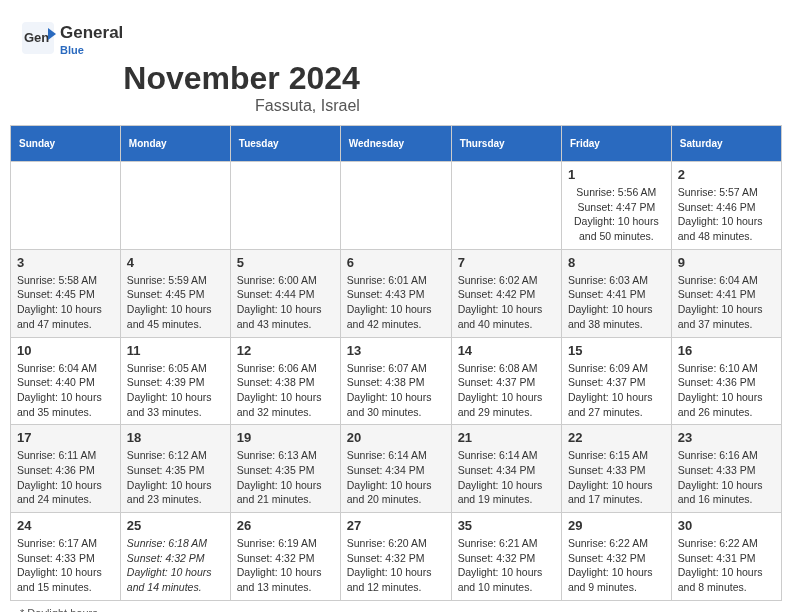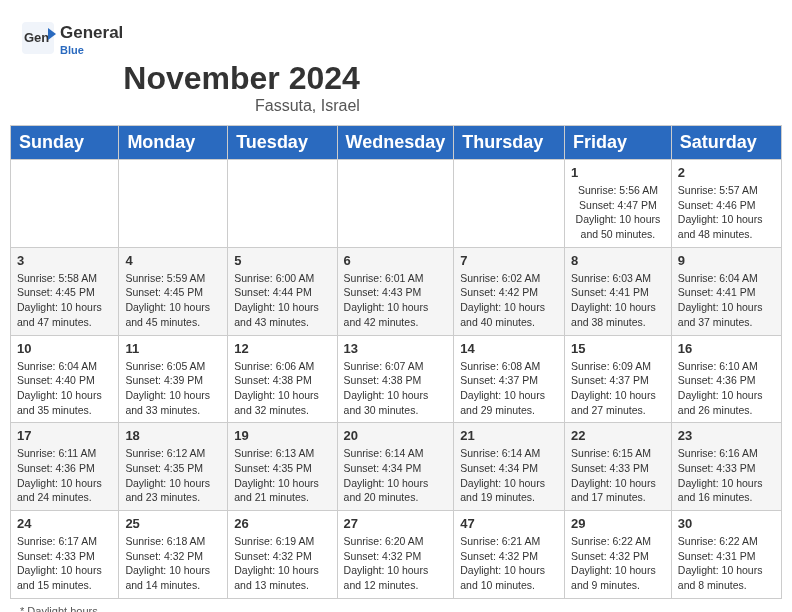--- a/index.html
+++ b/index.html
@@ -35,22 +35,22 @@
     }
     .calendar-table {
       width: 100%;
       border-collapse: collapse;
       margin-top: 5px;
     }
     .calendar-table th {
       background-color: #2a6abf;
       color: #fff;
       text-align: left;
-      padding: 6px 8px;
-      font-size: 18px;
+      padding: 12px 8px;
+      font-size: 10px;
       border: 1px solid #ccc;
     }
     .calendar-table td {
       border: 1px solid #ccc;
       vertical-align: top;
       padding: 5px 6px;
       width: 113px;
       min-height: 80px;
       font-size: 11px;
       color: #333;
@@ -294,41 +294,41 @@
       <tr>
         <td>
           <span class="day-number">24</span>
           <div class="day-info" style="white-space: pre-line;">Sunrise: 6:17 AM
 Sunset: 4:33 PM
 Daylight: 10 hours
 and 15 minutes.</div>
         </td>
         <td>
           <span class="day-number">25</span>
-          <div class="day-info" style="white-space: pre-line;">Sunrise: 6:18 AM
+          <div class="day-info" style="white-space: pre-line; font-style: italic;">Sunrise: 6:18 AM
 Sunset: 4:32 PM
 Daylight: 10 hours
 and 14 minutes.</div>
         </td>
         <td>
           <span class="day-number">26</span>
           <div class="day-info" style="white-space: pre-line;">Sunrise: 6:19 AM
 Sunset: 4:32 PM
 Daylight: 10 hours
 and 13 minutes.</div>
         </td>
         <td>
           <span class="day-number">27</span>
           <div class="day-info" style="white-space: pre-line;">Sunrise: 6:20 AM
 Sunset: 4:32 PM
 Daylight: 10 hours
 and 12 minutes.</div>
         </td>
         <td>
-          <span class="day-number">47</span>
+          <span class="day-number">35</span>
           <div class="day-info" style="white-space: pre-line;">Sunrise: 6:21 AM
 Sunset: 4:32 PM
 Daylight: 10 hours
 and 10 minutes.</div>
         </td>
         <td>
           <span class="day-number">29</span>
           <div class="day-info" style="white-space: pre-line;">Sunrise: 6:22 AM
 Sunset: 4:32 PM
 Daylight: 10 hours

